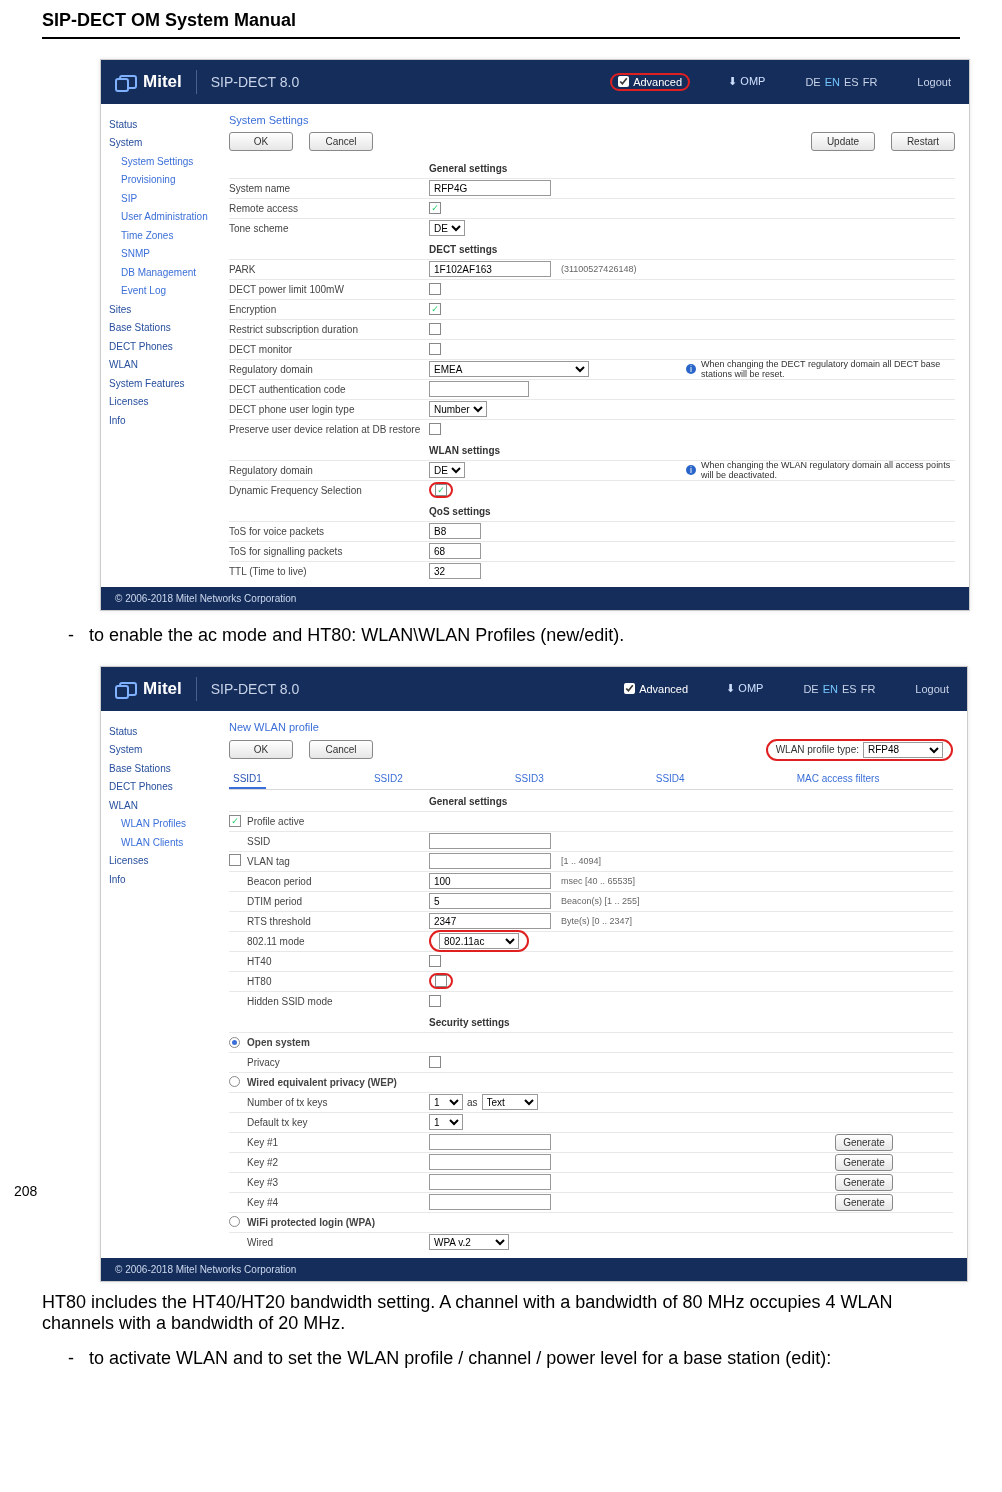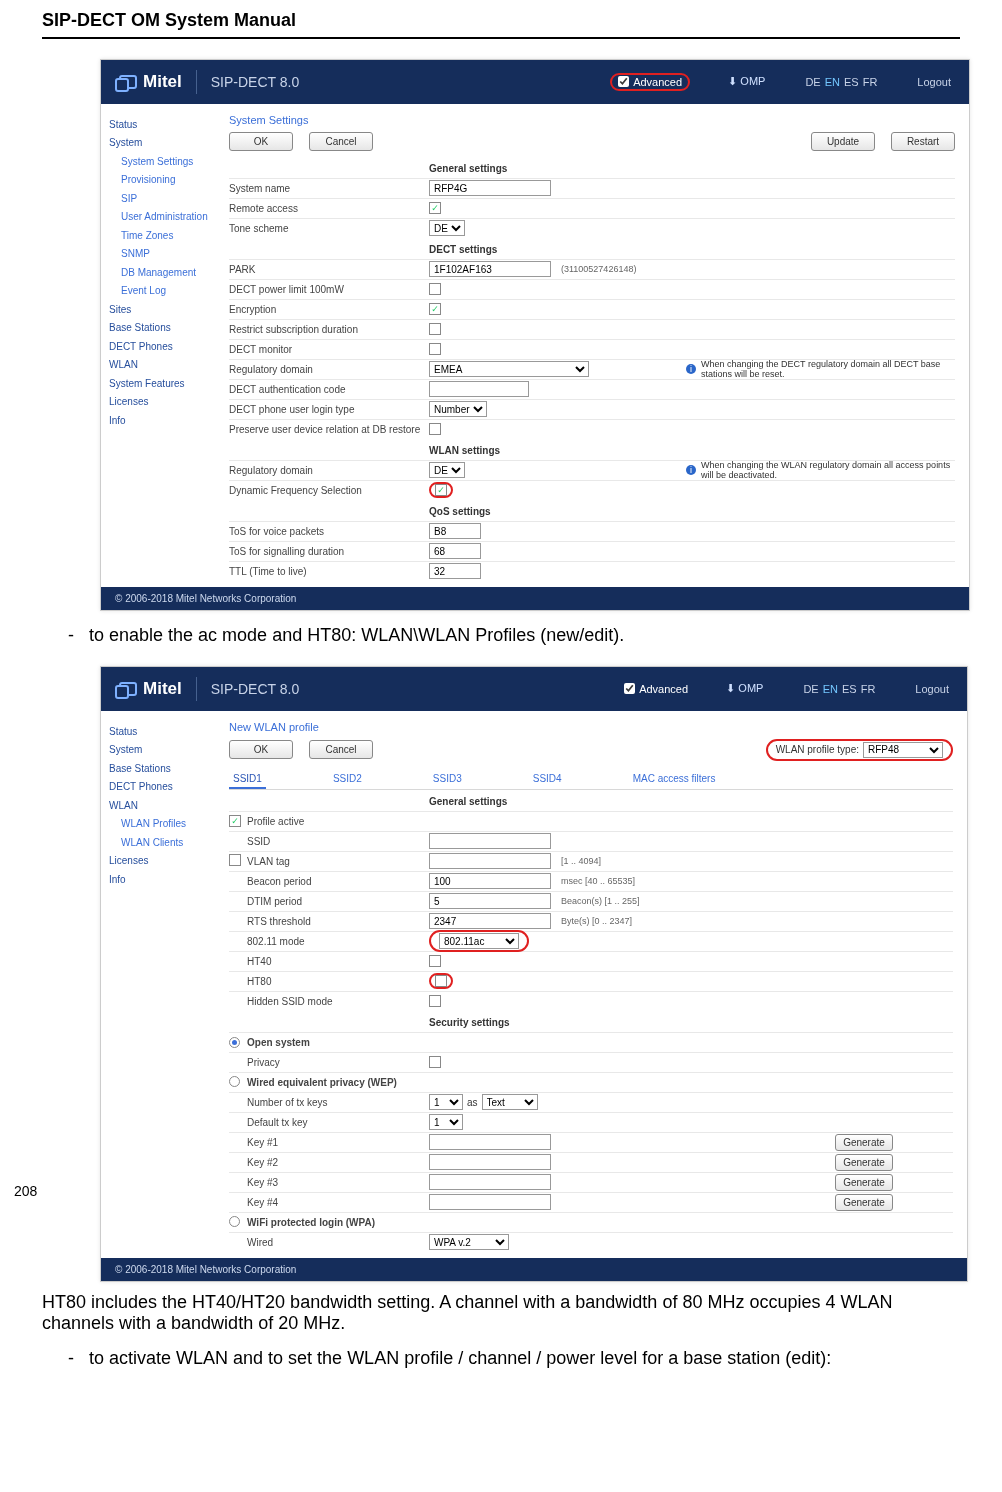--- a/index.html
+++ b/index.html
@@ -48,21 +48,21 @@
   .txt{height:16px;width:122px;border:1px solid #999;font-size:10px;padding:0 4px;background:#fff;}
   .txt.sm{width:52px;}
   .sel{border:1px solid #999;font-size:10px;height:16px;background:#fff;}
   .cb{width:12px;height:12px;border:1px solid #888;background:#fff;display:inline-flex;align-items:center;justify-content:center;font-size:9px;color:#2c6;line-height:1;}
   .info{margin-left:auto;display:flex;align-items:center;gap:4px;font-size:9px;color:#333; max-width:270px;}
   .info svg{flex:none;}
   .circ{border:2px solid #e02020;border-radius:12px;padding:0 4px;display:inline-flex;align-items:center;justify-content:center;}
   .circ-oval{border:2px solid #e02020;border-radius:14px;padding:1px 8px;display:inline-flex;align-items:center;}
   .ftr{background:#152d5b;color:#cdd9ee;font-size:10px;padding:6px 14px;}
   
-  .tabs{display:flex;gap:63px;border-bottom:1px solid #d8d8d8;margin:6px 0 2px 0;font-size:10px;color:#3b6fd8;}
+  .tabs{display:flex;gap:104px;border-bottom:1px solid #d8d8d8;margin:6px 0 2px 0;font-size:10px;color:#3b6fd8;}
   .tabs span{padding:0 4px 3px 4px;}
   .tabs .active{border-bottom:2px solid #3b6fd8;color:#2a55b5;}
   .radio{width:11px;height:11px;border:1px solid #888;border-radius:50%;display:inline-flex;align-items:center;justify-content:center;margin-right:6px;}
   .radio.sel:after{content:"";width:5px;height:5px;background:#3b6fd8;border-radius:50%;}
   .gen-btn{width:78px;height:17px;margin-left:auto;margin-right:60px;}
   .note{font-size:9px;color:#666;margin-left:6px;}
 </style>
 </head>
 <body>
 
@@ -227,21 +227,21 @@
             </span>
           </div>
         <div class="grp-hdr">QoS settings</div>
         <div class="row div">
             <span class="lbl">ToS for voice packets</span>
             <span class="fld">
               <input class="txt sm" value="B8" style="">
             </span>
           </div>
         <div class="row div">
-            <span class="lbl">ToS for signalling duration</span>
+            <span class="lbl">ToS for signalling packets</span>
             <span class="fld">
               <input class="txt sm" value="68" style="">
             </span>
           </div>
         <div class="row div">
             <span class="lbl">TTL (Time to live)</span>
             <span class="fld">
               <input class="txt sm" value="32" style="">
             </span>
           </div>

